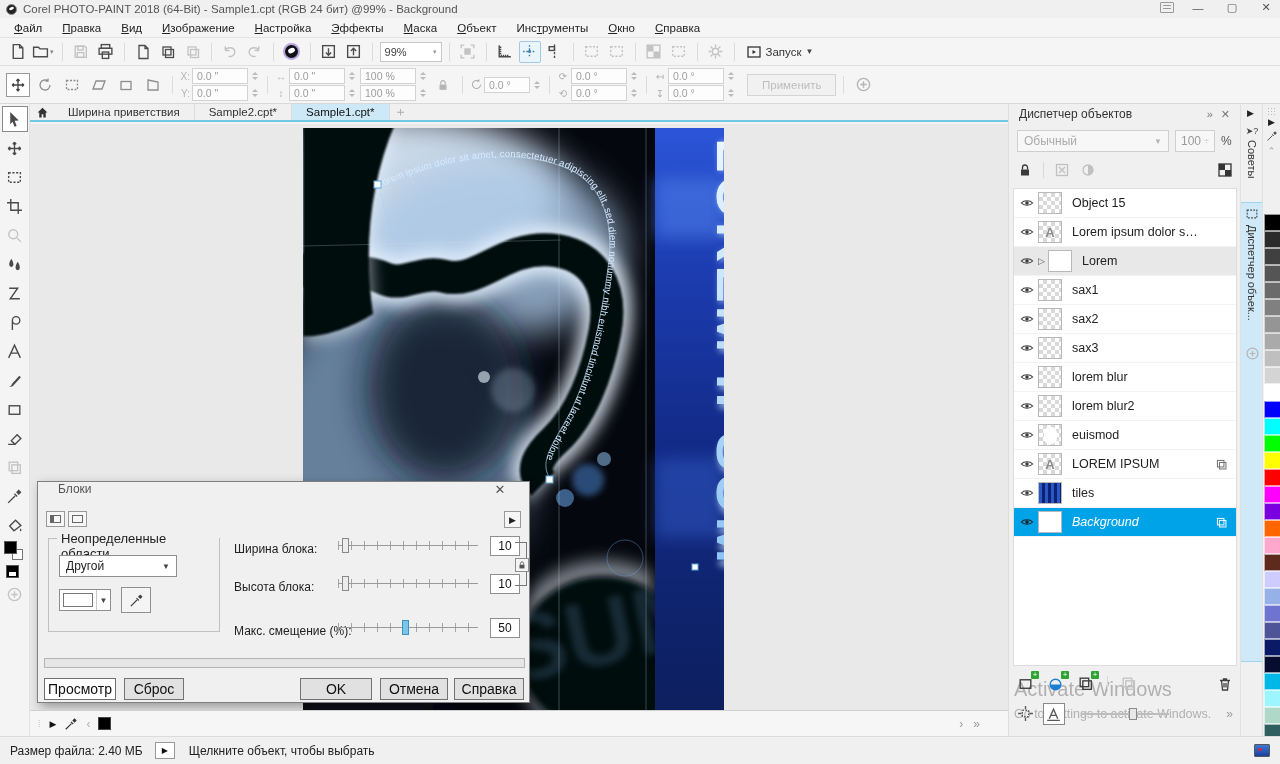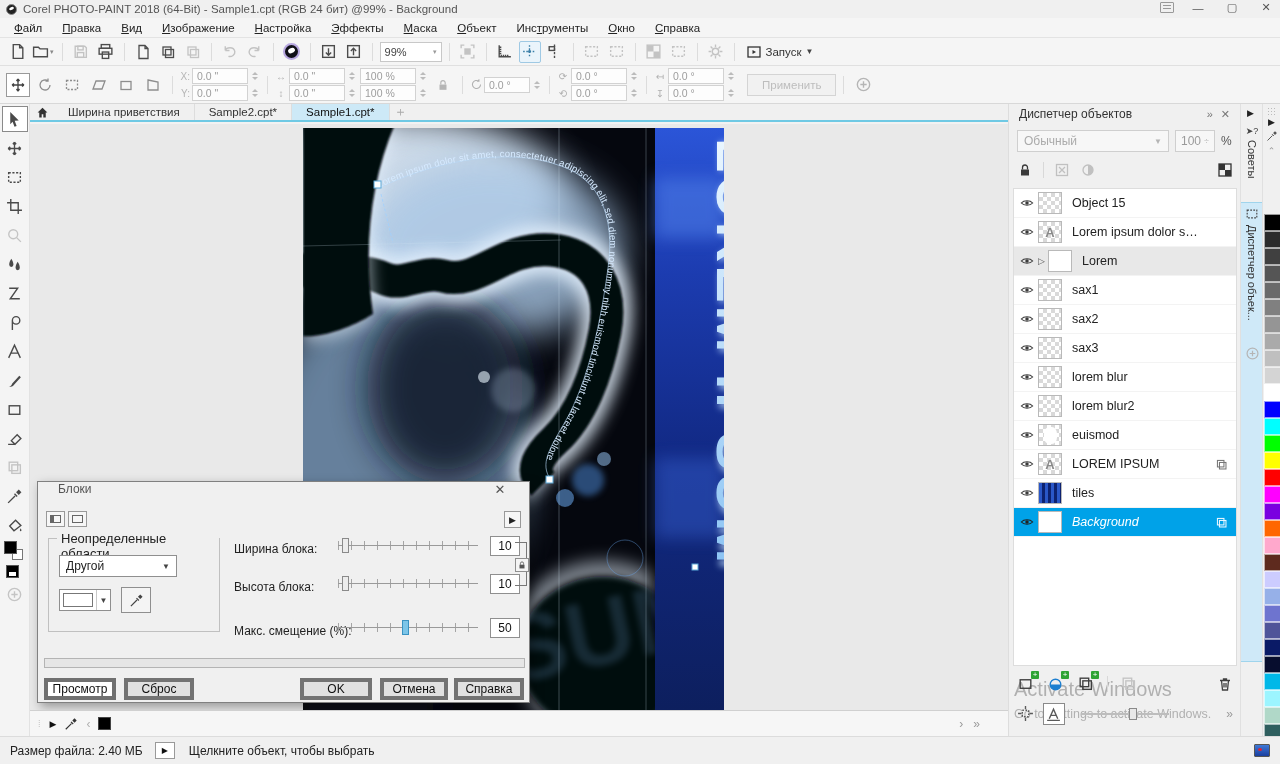--- a/index.html
+++ b/index.html
@@ -99,21 +99,21 @@
   .sl-label { position:absolute; font-size:12px; color:#222; }
   .slider { position:absolute; width:140px; height:15px; }
   .slider .track { position:absolute; left:0; right:0; top:7px; height:1px; background:#9a9a9a; }
   .slider .ticks { position:absolute; left:0; right:0; top:3px; height:9px; background-image:repeating-linear-gradient(90deg,#a5a5a5 0 1px,transparent 1px 13px); }
   .slider .handle { position:absolute; top:0; width:7px; height:15px; background:#ececec; border:1px solid #8a8a8a; }
   .slider .handle.blue { background:#7cc5e8; border-color:#3a93c2; }
   .valbox { position:absolute; width:30px; height:20px; background:#fff; border:1px solid #8f8f8f; font-size:12px; color:#111; display:flex; align-items:center; justify-content:center; }
   .linkwrap { position:absolute; right:2px; top:60px; width:12px; height:44px; border-right:1px solid #777; border-top:1px solid #777; border-bottom:1px solid #777; }
   .linkbtn { position:absolute; right:0px; top:76px; width:14px; height:14px; border:1px solid #8f8f8f; background:#f4f4f4; display:flex; align-items:center; justify-content:center; color:#555; }
   .dlg-progress { position:absolute; left:6px; top:176px; width:481px; height:10px; background:#e6e6e6; border:1px solid #b4b4b4; }
-  .dbtn { position:absolute; top:196px; height:22px; background:#e1e1e1; border:4px solid #737373; font-size:12px; color:#111; display:flex; align-items:center; justify-content:center; }
+  .dbtn { position:absolute; top:196px; height:22px; background:#e1e1e1; border:1px solid #737373; font-size:14px; color:#111; display:flex; align-items:center; justify-content:center; }
   .dbtn.white { background:#fff; border-color:#707070; }
 
   
   .docker { position:absolute; left:1008px; top:0; width:232px; height:632px; background:#f0f0f0; border-left:1px solid #ddd; }
   .dk-header { height:20px; display:flex; align-items:center; padding:0 10px; font-size:12px; color:#333; }
   .dk-hicons { margin-left:auto; display:flex; gap:8px; color:#777; font-size:11px; }
   .dk-combo { position:absolute; left:8px; top:26px; width:152px; height:22px; background:#f7f7f7; border:1px solid #cfcfcf; display:flex; align-items:center; padding:0 6px; color:#ababab; font-size:12px; }
   .dk-combo .dd { margin-left:auto; font-size:8px; color:#b5b5b5; }
   .dk-num { position:absolute; left:166px; top:26px; width:40px; height:22px; background:#f7f7f7; border:1px solid #cfcfcf; display:flex; align-items:center; justify-content:flex-start; padding:0 5px; color:#9a9a9a; font-size:12px; }
   .dk-num .sp { margin-left:auto; color:#bbb; font-size:9px; }
@@ -902,21 +902,21 @@
         <div class="slider" style="left:300px; top:138px">
           <div class="ticks"></div>
             <div class="track"></div>
             <div class="handle blue" style="left:64px"></div>
         </div>
         <div class="valbox" style="left:452px; top:136px">50</div>
 
         <div class="dlg-progress"></div>
 
         <button class="dbtn white" style="left:6px; width:72px">Просмотр</button>
-        <button class="dbtn" style="left:86px; width:70px">Сброс</button>
+        <button class="dbtn" style="left:86px; width:60px">Сброс</button>
         <button class="dbtn" style="left:262px; width:72px">OK</button>
         <button class="dbtn" style="left:342px; width:68px">Отмена</button>
         <button class="dbtn" style="left:416px; width:70px">Справка</button>
       </div>
     </div>
 
     <div class="navstrip">
       <span class="grip">⁞</span>
       <span style="font-size:9px;color:#111">▶</span>
       <svg class="ic" width="14" height="14" style="color:#333">

